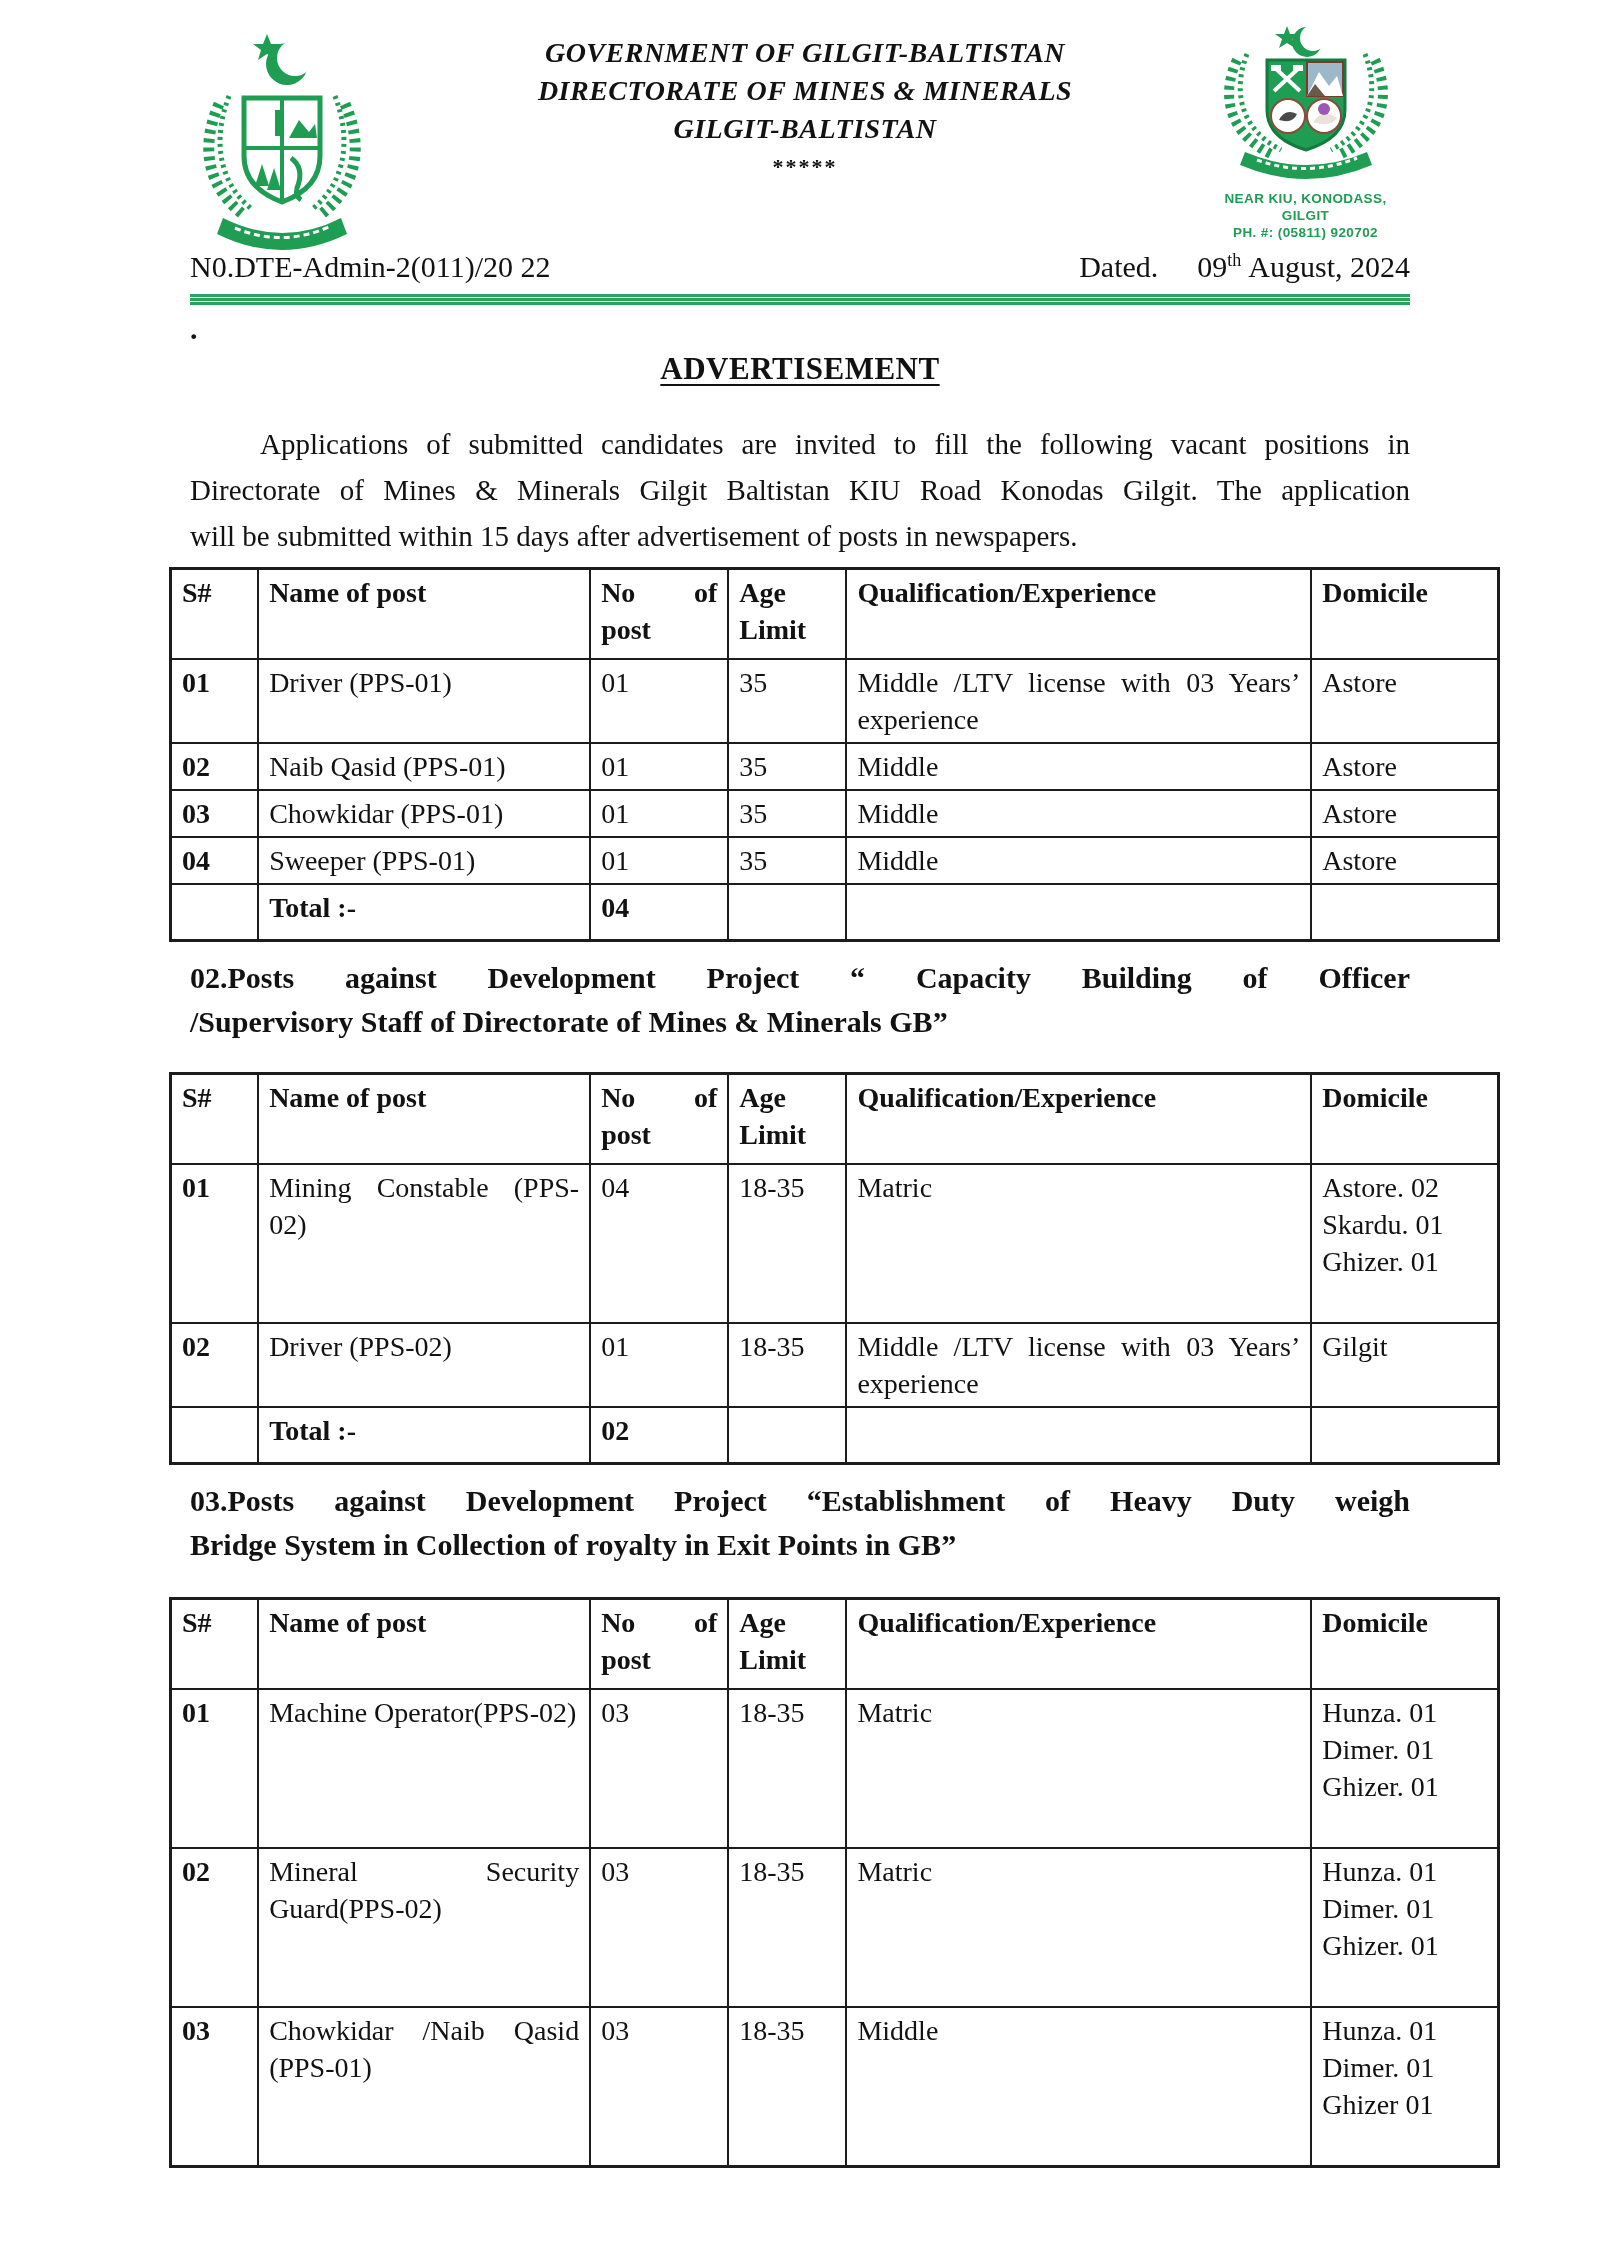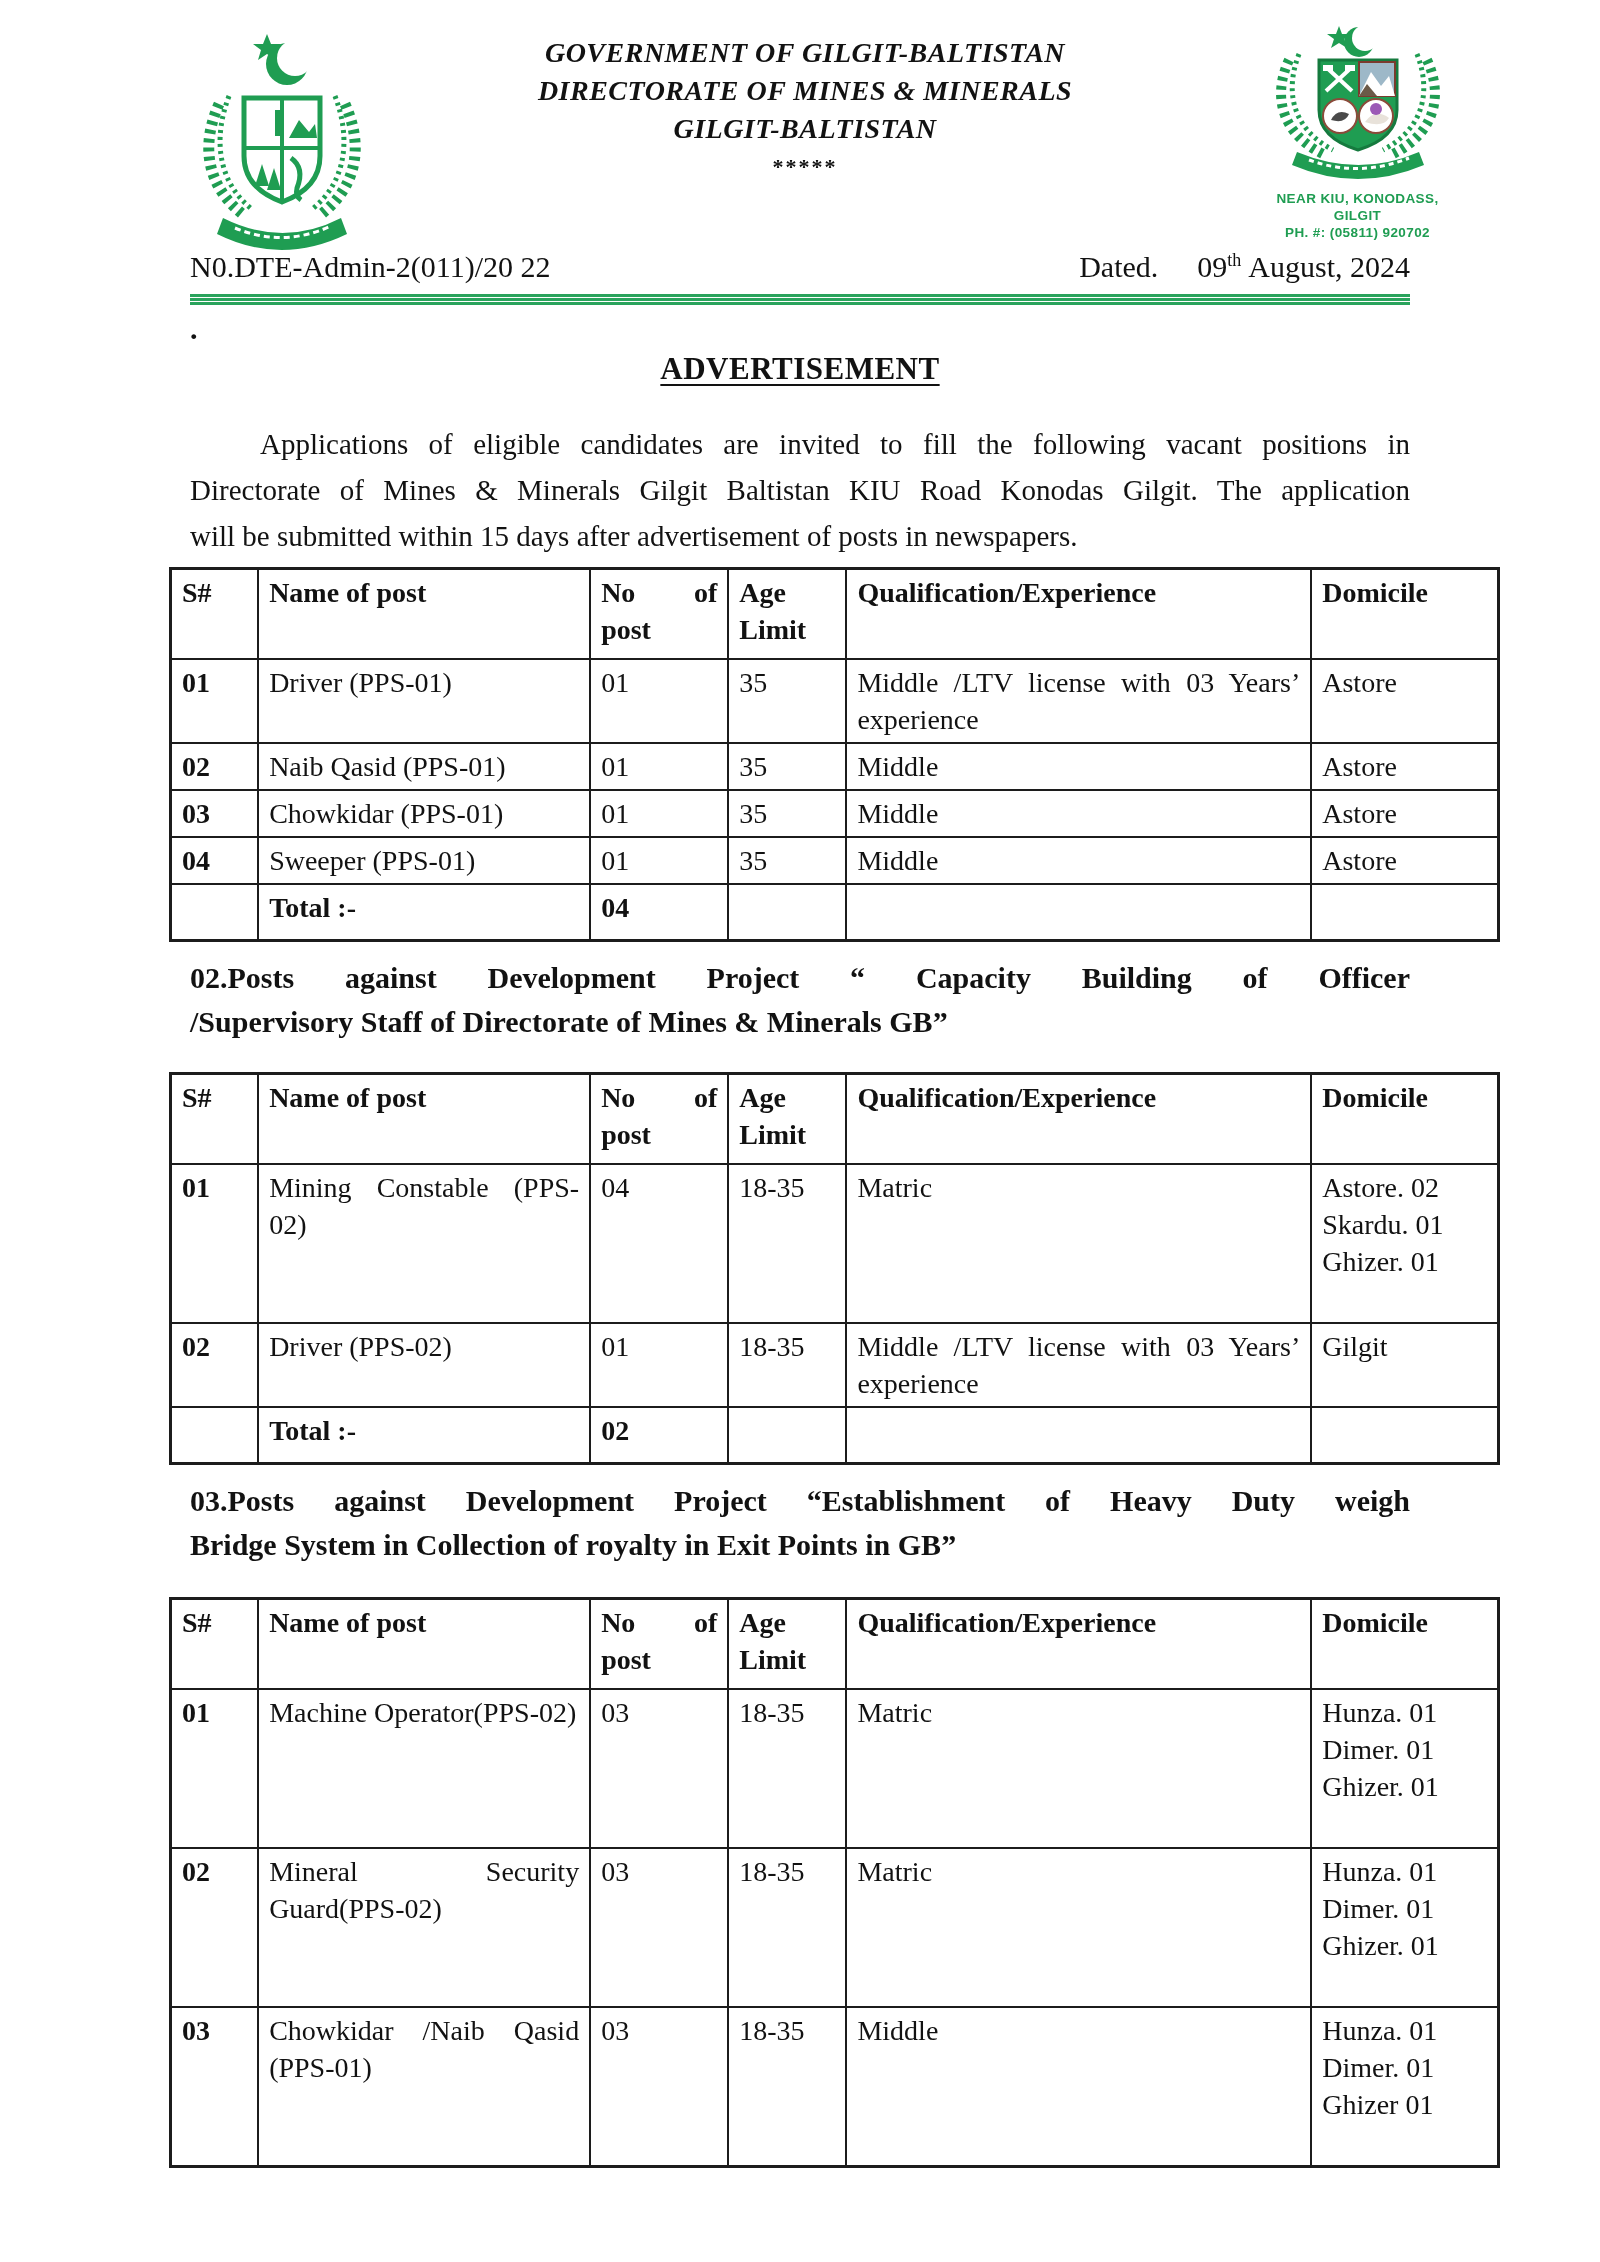--- a/index.html
+++ b/index.html
@@ -8,21 +8,21 @@
     background:#ffffff; color:#121212;
     font-family:"Liberation Serif", serif;
     overflow:hidden;
   }
   
   .header-area{position:relative; height:242px;}
   .emblem-left{position:absolute; left:183px; top:26px;}
   .title-block{position:absolute; left:440px; right:430px; top:34px; text-align:center;}
   .title-line{font-size:28px; font-weight:bold; font-style:italic; line-height:38px; letter-spacing:0.5px;}
   .stars{font-size:22px; font-weight:bold; margin-top:6px; letter-spacing:2px;}
-  .logo-right-wrap{position:absolute; left:1255px; top:24px; width:205px; text-align:center;}
+  .logo-right-wrap{position:absolute; left:1203px; top:24px; width:205px; text-align:center;}
   .logo-caption{font-size:13.5px; font-weight:bold; color:#1f9d52; line-height:17px;
     font-family:"Liberation Sans", sans-serif; letter-spacing:0.4px;}
   
   .content{margin-left:169px; width:1331px;}
   .textpad{padding-left:21px; padding-right:90px;gap:24px;} 
   .ref-row{display:flex; justify-content:space-between; font-size:30px; margin-top:8px;}
   .dated .day{margin-left:39px;}
   .dated sup{font-size:18px;}
   .dated .monthyear{margin-left:7px;}
   .green-rule{margin-top:10px; margin-left:21px; width:1220px; height:11px;
@@ -154,21 +154,21 @@
 
     <div class="green-rule"></div>
 
     <div class="stray-dot textpad">.</div>
 
     <div class="adv-title textpad">
       <span>ADVERTISEMENT</span>
     </div>
 
     <div class="para textpad">
-      <div class="jline indent">Applications of eligible candidates are invited to fill the following vacant positions in</div>
+      <div class="jline indent">Applications of submitted candidates are invited to fill the following vacant positions in</div>
       <div class="jline">Directorate of Mines &amp; Minerals Gilgit Baltistan KIU Road Konodas Gilgit. The application</div>
       <div class="plainline">will be submitted within 15 days after advertisement of posts in newspapers.</div>
     </div>
 
 
     <table class="jobs">
       <colgroup>
           <col class="c-sno">
           <col class="c-name">
           <col class="c-no">

